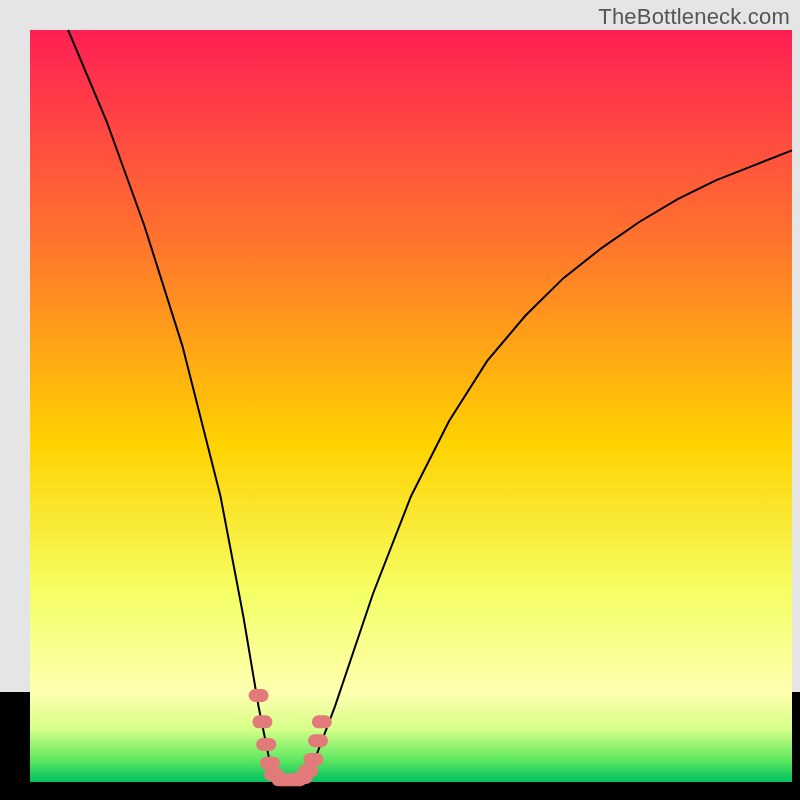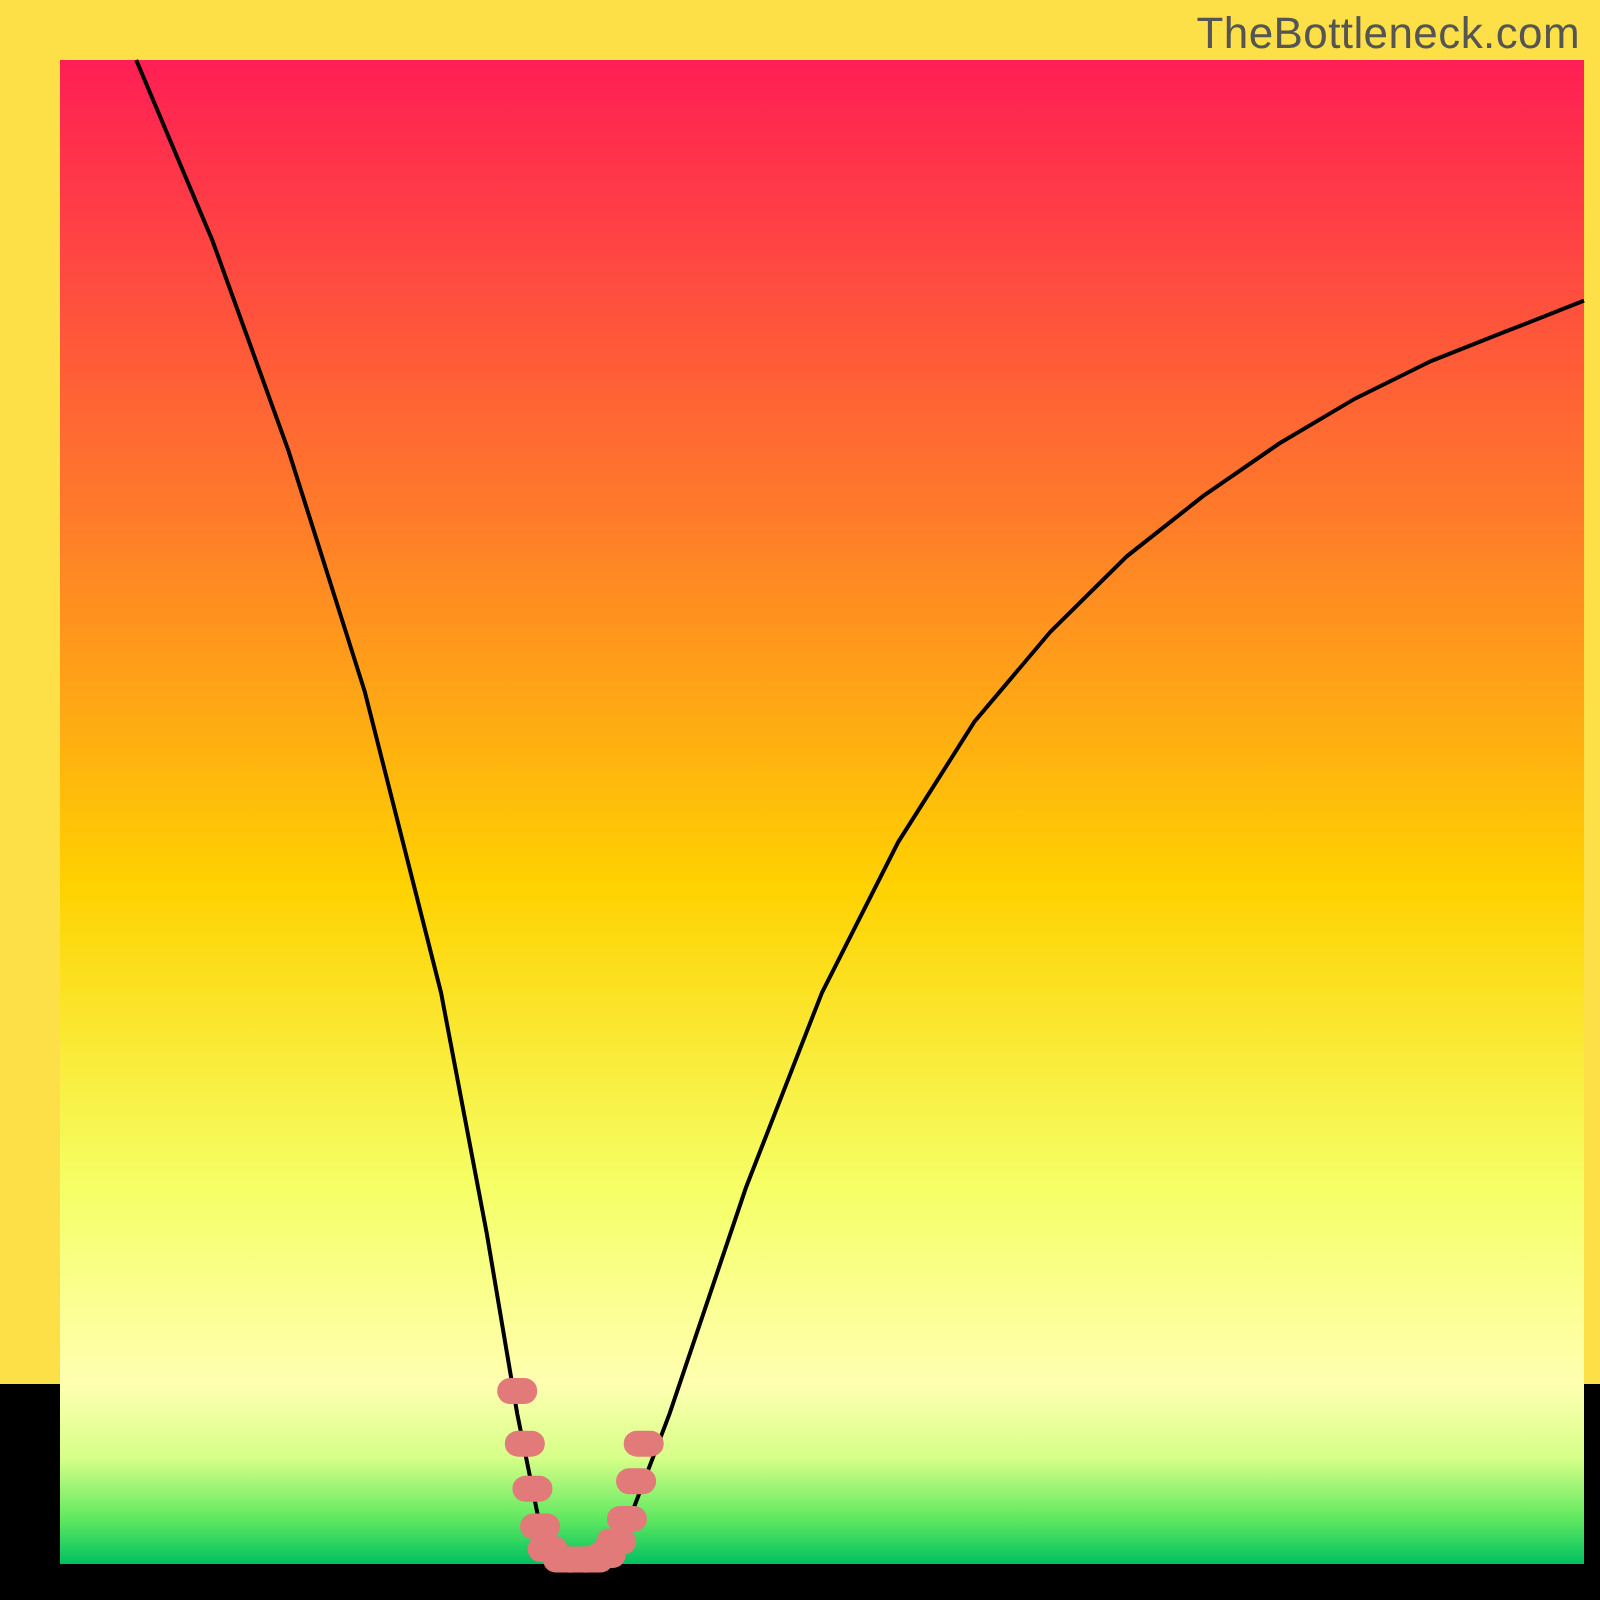--- a/index.html
+++ b/index.html
@@ -8,21 +8,21 @@
     width: 800px;
     height: 800px;
     background: #000;
     overflow: hidden;
     font-family: Arial, Helvetica, sans-serif;
   }
   .outer {
     position: relative;
     width: 800px;
     height: 692px;
-    background: #fde047;
+    background: #e5e5e5;
   }
   .watermark {
     position: absolute;
     top: 4px;
     right: 10px;
     color: #555;
     font-size: 22px;
     font-weight: 500;
     letter-spacing: 0.2px;
     z-index: 5;

